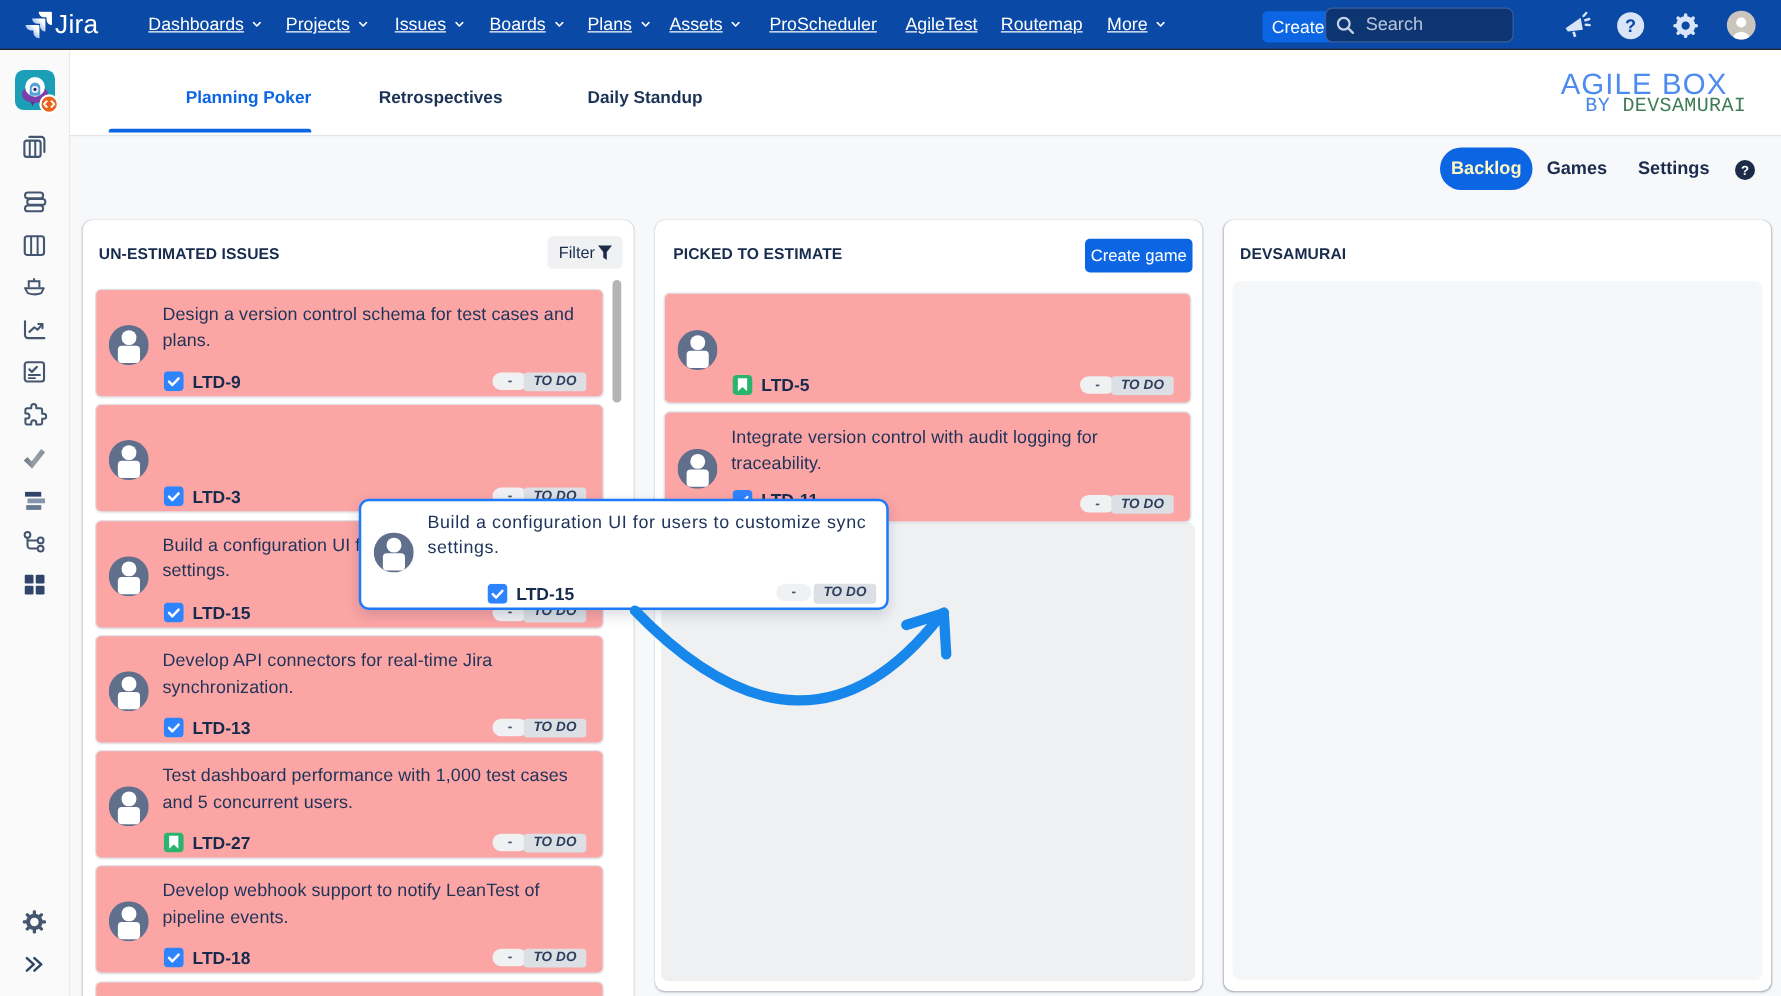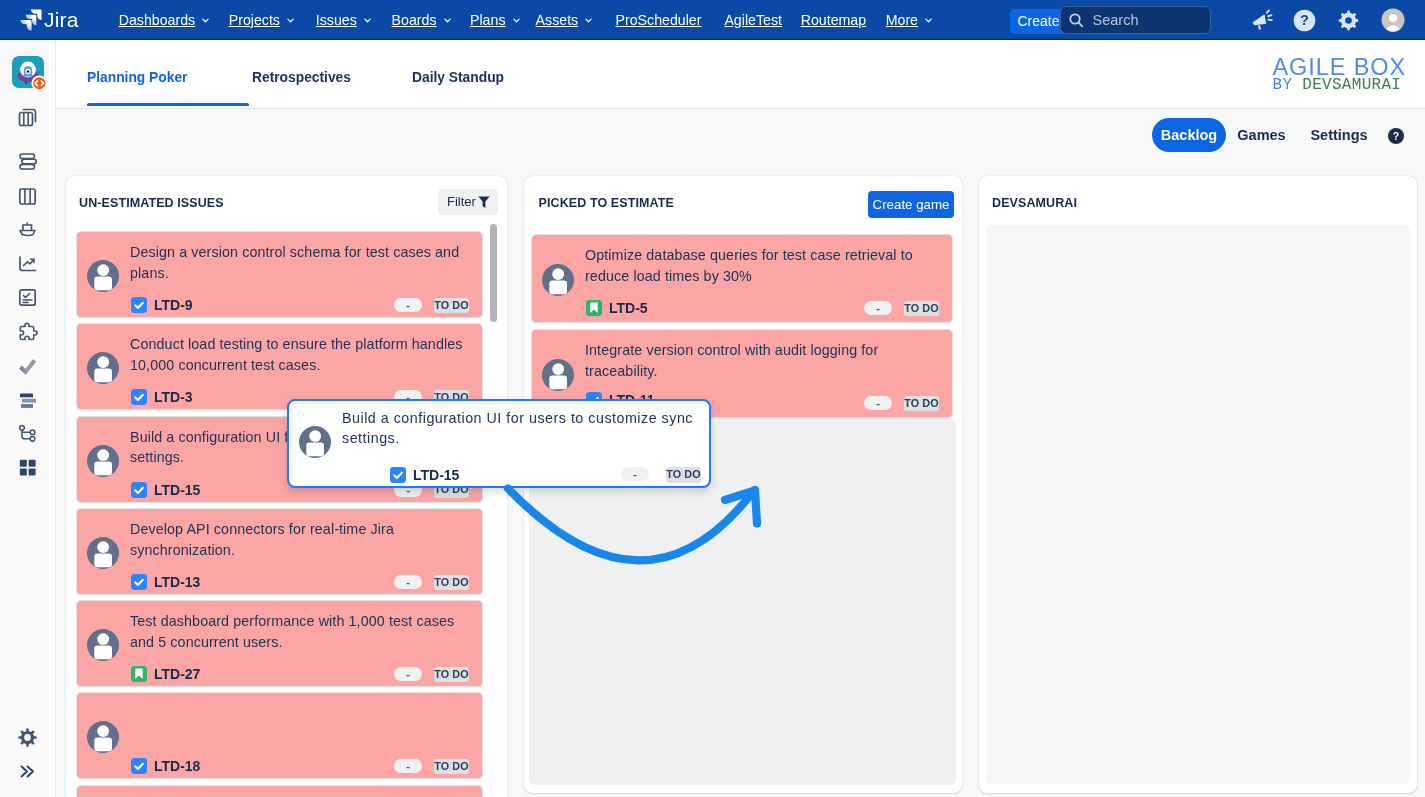--- a/index.html
+++ b/index.html
@@ -10,42 +10,42 @@
 .chev { display:inline-block; width:9px; height:9px; margin-left:6px; }
 #jiratext { position:absolute; left:44px; top:0; height:40px; line-height:39px; color:#fff; font-size:21px; font-weight:500; letter-spacing:0.2px; }
 #createbtn { position:absolute; left:963px; top:9px; width:57px; height:24.5px; background:#0c66e4; border-radius:4px; color:#fff; font-size:14px; font-weight:500; text-align:center; line-height:25px;margin-left:47px; }
 #searchbox { position:absolute; left:1059.5px; top:5.5px; width:151px; height:28.5px; background:#0d3572; border:1px solid #3a5e9a; border-radius:6px; color:#b9c6dc; font-size:14.5px; line-height:27px; }
 #searchbox span.txt { position:absolute; left:30px; top:0; }
 
 #sidebar { position:absolute; left:0; top:40px; width:56px; height:757px; background:#fafafb; border-right:1px solid #e9eaec; }
 .sicon { position:absolute; left:17px; width:21px; height:21px; }
 
 #tabstrip { position:absolute; left:56px; top:40px; width:1369px; height:69px; background:#fff; border-bottom:1px solid #e2e4e8; }
-.tab { position:absolute; top:0; height:67px; line-height:75px; font-size:13.8px; font-weight:700; color:#1c3256; text-align:left; }
+.tab { position:absolute; top:0; height:67px; line-height:75px; font-size:13.8px; font-weight:700; color:#1c3256; text-align:right; }
 #tab1 { color:#0c66e4; }
 #tabline { position:absolute; left:31px; top:63px; width:162px; height:3px; border-radius:2px 2px 0 0; background:#0c66e4; }
-#agilebox { position:absolute; right:4px; top:15px; }
+#agilebox { position:absolute; right:28px; top:15px; text-align:right; }
 #agilebox .big { font-size:23.5px; color:#4d8bef; letter-spacing:0.9px; line-height:24px; margin-right:15px; }
 #agilebox .sub { font-size:16px; line-height:13px; letter-spacing:0.3px;font-family:Liberation Mono, monospace; }
 #agilebox .sub .by { color:#4687e6; }
 #agilebox .sub .dev { color:#3e7d55; }
 
 #backlogpill { position:absolute; left:1152px; top:118px; width:74px; height:34px; border-radius:17px; background:#0c66e4; color:#fef9c3; font-size:14.5px; font-weight:600; text-align:center; line-height:34px; }
 .toolbtn { position:absolute; top:118px; height:34px; line-height:34px; font-size:14.5px; font-weight:600; color:#1a2b4c; text-align:center; }
 
 .panel { position:absolute; top:176px; background:#fff; border-radius:8px; box-shadow:0 0 1px rgba(9,30,66,.28), 0 1px 2px rgba(9,30,66,.12); }
 .phead { position:absolute; top:20px; font-size:12.5px; font-weight:700; color:#172b4d; letter-spacing:0.1px; }
 .card { position:absolute; background:#fca5a5; border:1px solid #e0e2e7; border-radius:5px; box-shadow:0 1px 1px rgba(9,30,66,.05); }
 .avatar { position:absolute; left:10px; width:32px; height:32px; }
 .ctitle { position:absolute; left:53px; top:10px; font-size:14.3px; line-height:20.7px; color:#20345a; letter-spacing:0.1px; }
 .krow { position:absolute; left:54px; top:65px; height:16px; width:220px; }
 .kicon { position:absolute; left:0; top:0; width:16px; height:16px; }
 .ktext { position:absolute; left:23px; top:1px; font-size:14px; font-weight:700; color:#172b4d; line-height:15px; white-space:nowrap; }
 .dashb { position:absolute; top:66px; width:28px; height:14px; border-radius:7px; background:#f0f1f3; color:#44546f; font-size:11px; font-weight:700; text-align:center; line-height:14px; }
-.todob { position:absolute; top:65.5px; width:35px; height:15.5px; border-radius:3px; background:#dcdfe4; color:#2c3e5d; font-size:10.8px; font-weight:700; text-align:center; line-height:15.5px; letter-spacing:0.1px; }
+.todob { position:absolute; top:65.5px; width:50px; height:15.5px; border-radius:3px; background:#dcdfe4; color:#2c3e5d; font-size:10.8px; font-weight:700; text-align:center; line-height:15.5px; letter-spacing:0.1px;font-style:italic; }
 </style>
 </head>
 <body>
 <div id="topnav">
 <svg style="position:absolute;left:20px;top:9px" width="22" height="22" viewBox="0 0 24 24">
 <defs>
         <linearGradient id="jg1" x1="0.9" y1="0.2" x2="0.2" y2="0.9">
           <stop offset="0.15" stop-color="#ffffff"></stop>
           <stop offset="0.6" stop-color="#a8c2ee"></stop>
           <stop offset="1" stop-color="#e8eefb"></stop>
@@ -271,21 +271,20 @@
           <clipPath id="c891391067">
             <circle cx="16" cy="16" r="16"></circle>
           </clipPath>
         </defs>
         <circle cx="16" cy="16" r="16" fill="#60708c"></circle>
         <g fill="#fff">
           <circle cx="16.2" cy="10.1" r="5.95"></circle>
           <rect x="7.3" y="16.5" width="17.7" height="13.8" rx="3.2"></rect>
         </g>
       </svg>
-      <div class="ctitle">Conduct load testing to ensure the platform handles<br>10,000 concurrent test cases.</div>
       <div class="krow">
         <svg class="kicon" viewBox="0 0 16 16">
           <rect width="16" height="16" rx="3.4" fill="#2e84ff"></rect>
           <path d="M4.2 8.3 L6.9 11 L11.9 5.7" stroke="#fff" stroke-width="2" fill="none" stroke-linecap="round" stroke-linejoin="round"></path>
         </svg>
         <div class="ktext">LTD-3</div>
       </div>
       <div class="dashb" style="right:60px">-</div>
       <div class="todob" style="right:13px">TO DO</div>
     </div>
@@ -367,20 +366,21 @@
           <clipPath id="c187479377">
             <circle cx="16" cy="16" r="16"></circle>
           </clipPath>
         </defs>
         <circle cx="16" cy="16" r="16" fill="#60708c"></circle>
         <g fill="#fff">
           <circle cx="16.2" cy="10.1" r="5.95"></circle>
           <rect x="7.3" y="16.5" width="17.7" height="13.8" rx="3.2"></rect>
         </g>
       </svg>
+      <div class="ctitle">Develop webhook support to notify LeanTest of<br>pipeline events.</div>
       <div class="krow">
         <svg class="kicon" viewBox="0 0 16 16">
           <rect width="16" height="16" rx="3.4" fill="#2e84ff"></rect>
           <path d="M4.2 8.3 L6.9 11 L11.9 5.7" stroke="#fff" stroke-width="2" fill="none" stroke-linecap="round" stroke-linejoin="round"></path>
         </svg>
         <div class="ktext">LTD-18</div>
       </div>
       <div class="dashb" style="right:60px">-</div>
       <div class="todob" style="right:13px">TO DO</div>
     </div>
@@ -396,21 +396,20 @@
           <clipPath id="c653843696">
             <circle cx="16" cy="16" r="16"></circle>
           </clipPath>
         </defs>
         <circle cx="16" cy="16" r="16" fill="#60708c"></circle>
         <g fill="#fff">
           <circle cx="16.2" cy="10.1" r="5.95"></circle>
           <rect x="7.3" y="16.5" width="17.7" height="13.8" rx="3.2"></rect>
         </g>
       </svg>
-      <div class="ctitle">Optimize database queries for test case retrieval to<br>reduce load times by 30%</div>
       <div class="krow">
         <svg class="kicon" viewBox="0 0 16 16">
           <rect width="16" height="16" rx="3.4" fill="#2ab46d"></rect>
           <path d="M4.3 2.6 h7.4 v10.3 l-3.7-3.3 -3.7 3.3 Z" fill="#fff"></path>
         </svg>
         <div class="ktext">LTD-5</div>
       </div>
       <div class="dashb" style="right:60px">-</div>
       <div class="todob" style="right:13px">TO DO</div>
     </div>

